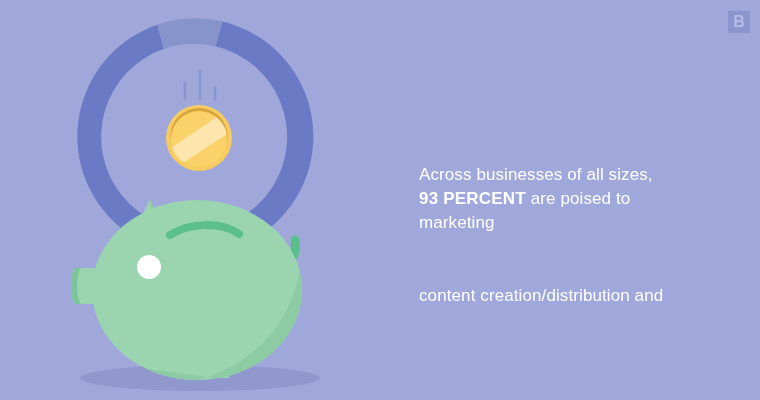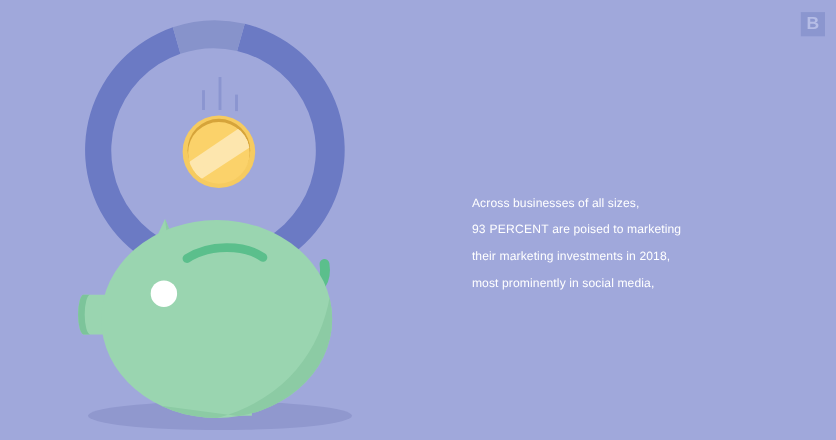--- a/index.html
+++ b/index.html
@@ -55,30 +55,30 @@
   }
 
   
   .copy-block {
     position: absolute;
     left: 419px;
     top: 163px;
     width: 290px;
   }
   .stat-paragraph {
-    margin: 10px;
+    margin: 0;
     color: #ffffff;
     font-family: "Liberation Sans", sans-serif;
-    font-size: 11px;
+    font-size: 17px;
     line-height: 24.2px;
     font-weight: normal;
     letter-spacing: 0.1px;
   }
   .stat-paragraph .stat-emphasis {
-    font-weight: normal;
+    font-weight: bold;
     letter-spacing: 0.2px;
   }
 </style>
 </head>
 <body>
 
 <div id="stage">
 
   <div class="illustration">
     <svg width="400" height="400" viewBox="0 0 400 400" xmlns="http://www.w3.org/2000/svg" aria-hidden="true">
@@ -149,16 +149,16 @@
         <circle cx="149" cy="267" r="12" fill="#ffffff"></circle>
       </g>
     </svg>
   </div>
 
   <div class="brand-badge">
     <span class="letter">B</span>
   </div>
 
   <div class="copy-block">
-    <p class="stat-paragraph"><span>Across businesses of all sizes,</span><br><span class="stat-emphasis">93 PERCENT</span><span> are poised to marketing</span><br><span>their marketing investments in 2018,</span><br><span>most prominently in social media,</span><br><br></p>
+    <p class="stat-paragraph"><span>Across businesses of all sizes,</span><br><span class="stat-emphasis">93 PERCENT</span><span> are poised to marketing</span><br><br><br><span>content creation/distribution and</span><br></p>
   </div>
 
 </div>
 
 </body></html>

